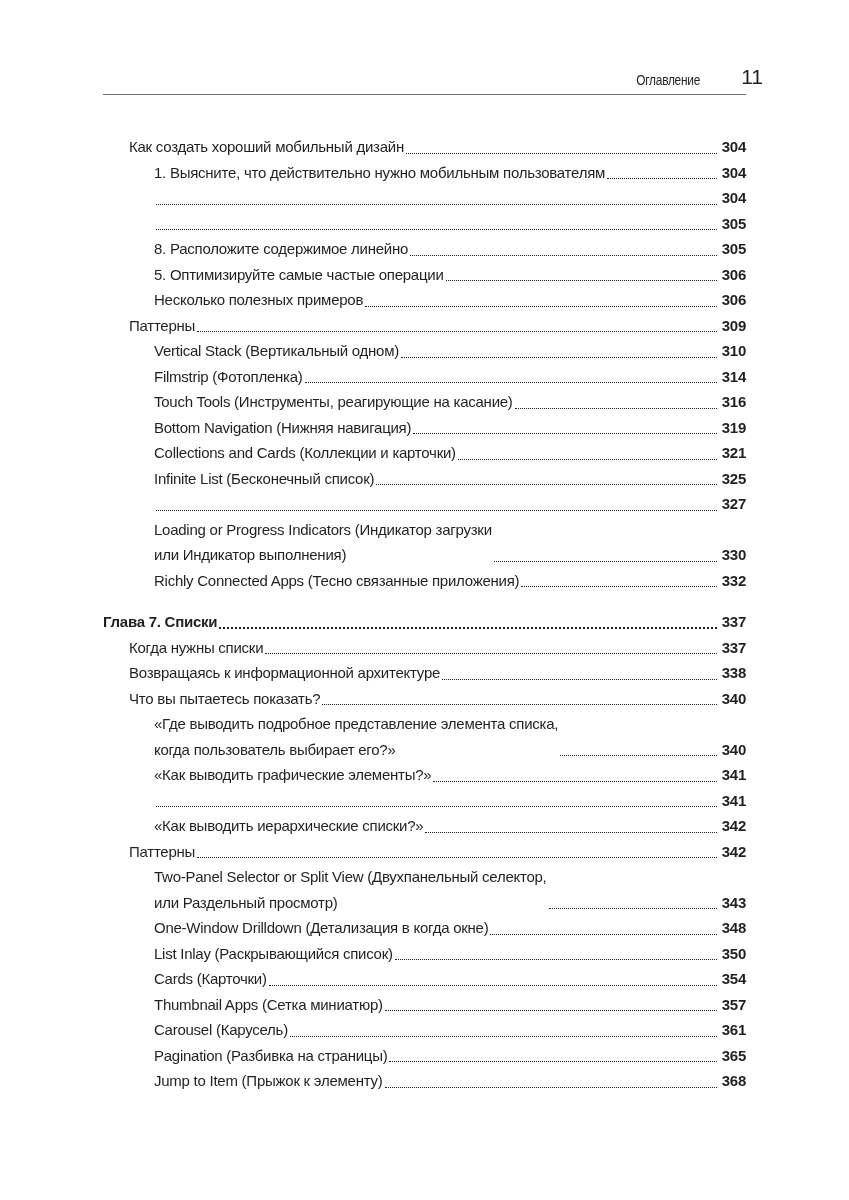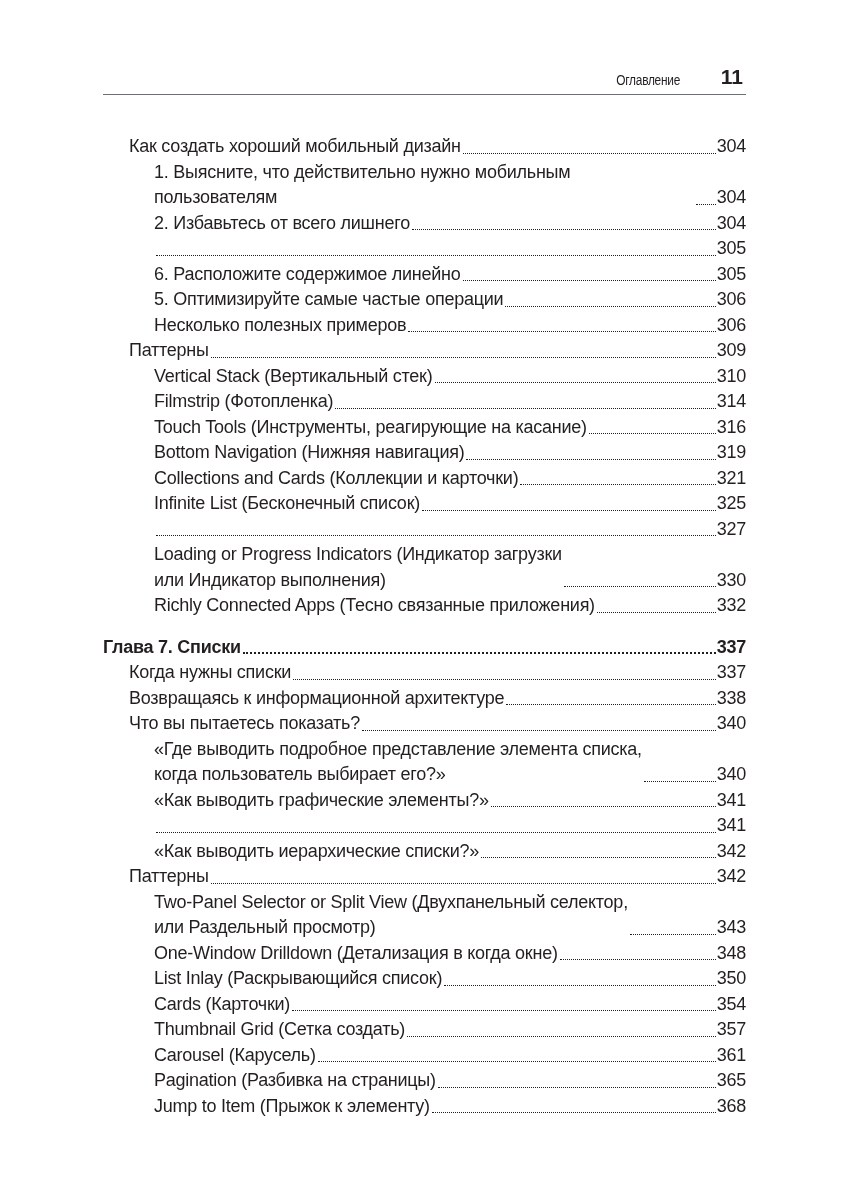--- a/index.html
+++ b/index.html
@@ -1,33 +1,33 @@
 <!DOCTYPE html>
 <html><head>
 <meta charset="utf-8">
 <style>
   html, body { margin: 0; padding: 0; background: #ffffff; }
   body { width: 849px; height: 1200px; position: relative; overflow: hidden;
          font-family: "Liberation Sans", "DejaVu Sans", sans-serif; color: #231f20; }
-  .running-head { position: absolute; top: 64px; left: 100px; width: 643px; height: 30px; }
+  .running-head { position: absolute; top: 64px; left: 120px; width: 643px; height: 30px; }
   .rh-title { position: absolute; right: 63px; top: 8px; font-size: 14px; letter-spacing: -0.3px;
               transform: scaleX(0.85); transform-origin: right center; color: #231f20; }
-  .rh-page { position: absolute; right: 0; top: 1px; font-size: 21px; font-weight: bold; color: #231f20; }
+  .rh-page { position: absolute; right: 0; top: 1px; font-size: 21px; font-weight: normal; color: #231f20; }
   .rule { position: absolute; top: 94px; left: 103px; width: 643px; height: 0; border-top: 1.5px solid #6d6e71; }
   .toc { position: absolute; top: 134px; left: 103px; width: 643px; }
-  .entry { position: relative; display: flex; align-items: flex-end; font-size: 18px; line-height: 25.5px;
+  .entry { position: relative; display: flex; align-items: flex-end; font-size: 15px; line-height: 25.5px;
            letter-spacing: -0.25px; }
   .entry.l0 { padding-left: 26px; }
   .entry.l1 { padding-left: 51px; }
   .entry.chapter { font-weight: bold; margin-top: 16px; }
   .entry .text { white-space: pre-line; flex: 0 1 auto; max-width: 540px; }
   .entry .leader { flex: 1 1 auto; overflow: hidden; white-space: nowrap; margin: 0 1px 6px 2px;
                    height: 2px; border-bottom: 1.4px dotted #231f20; }
   .entry.chapter .leader { border-bottom: 2px dotted #231f20; }
-  .entry .page { flex: 0 0 auto; text-align: right; min-width: 28px; }
+  .entry .page { flex: 0 0 auto; text-align: right; min-width: 28px; font-weight: bold; }
 </style>
 </head>
 <body>
 
 <div class="running-head">
   <span class="rh-title">Оглавление</span>
   <span class="rh-page">11</span>
 </div>
 <div class="rule"></div>
 
@@ -36,50 +36,49 @@
       <span class="text">Как создать хороший мобильный дизайн</span>
       <span class="leader"></span>
       <span class="page">304</span>
     </div>
     <div class="entry l1">
       <span class="text">1. Выясните, что действительно нужно мобильным пользователям</span>
       <span class="leader"></span>
       <span class="page">304</span>
     </div>
     <div class="entry l1">
-      <span class="text">2. Избавьтесь от всего лишнего</span>
       <span class="leader"></span>
       <span class="page">304</span>
     </div>
     <div class="entry l1">
       <span class="leader"></span>
       <span class="page">305</span>
     </div>
     <div class="entry l1">
-      <span class="text">6. Расположите содержимое линейно</span>
+      <span class="text">8. Расположите содержимое линейно</span>
       <span class="leader"></span>
       <span class="page">305</span>
     </div>
     <div class="entry l1">
       <span class="text">5. Оптимизируйте самые частые операции</span>
       <span class="leader"></span>
       <span class="page">306</span>
     </div>
     <div class="entry l1">
       <span class="text">Несколько полезных примеров</span>
       <span class="leader"></span>
       <span class="page">306</span>
     </div>
     <div class="entry l0">
       <span class="text">Паттерны</span>
       <span class="leader"></span>
       <span class="page">309</span>
     </div>
     <div class="entry l1">
-      <span class="text">Vertical Stack (Вертикальный стек)</span>
+      <span class="text">Vertical Stack (Вертикальный одном)</span>
       <span class="leader"></span>
       <span class="page">310</span>
     </div>
     <div class="entry l1">
       <span class="text">Filmstrip (Фотопленка)</span>
       <span class="leader"></span>
       <span class="page">314</span>
     </div>
     <div class="entry l1">
       <span class="text">Touch Tools (Инструменты, реагирующие на касание)</span>
@@ -176,21 +175,21 @@
       <span class="text">List Inlay (Раскрывающийся список)</span>
       <span class="leader"></span>
       <span class="page">350</span>
     </div>
     <div class="entry l1">
       <span class="text">Cards (Карточки)</span>
       <span class="leader"></span>
       <span class="page">354</span>
     </div>
     <div class="entry l1">
-      <span class="text">Thumbnail Grid (Сетка создать)</span>
+      <span class="text">Thumbnail Apps (Сетка миниатюр)</span>
       <span class="leader"></span>
       <span class="page">357</span>
     </div>
     <div class="entry l1">
       <span class="text">Carousel (Карусель)</span>
       <span class="leader"></span>
       <span class="page">361</span>
     </div>
     <div class="entry l1">
       <span class="text">Pagination (Разбивка на страницы)</span>

